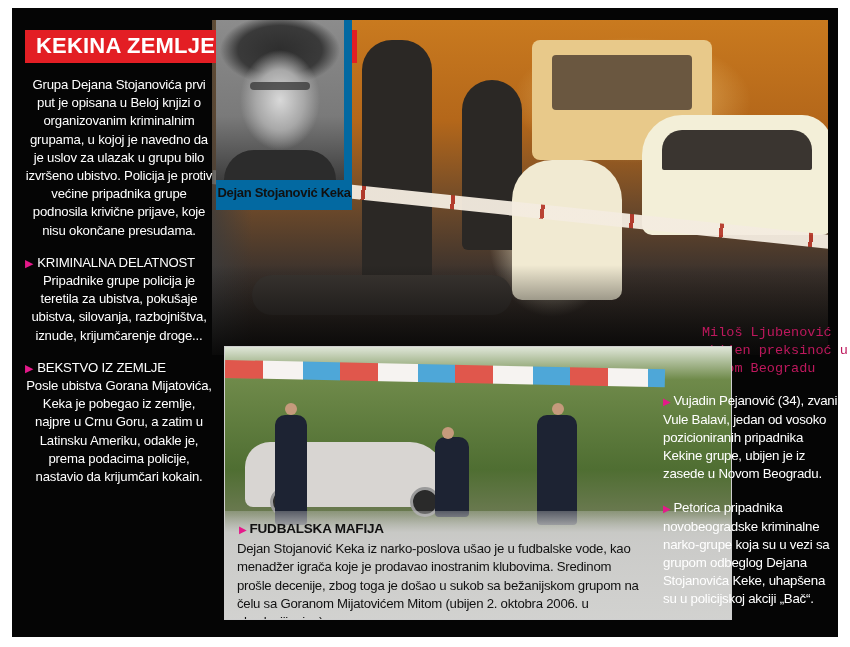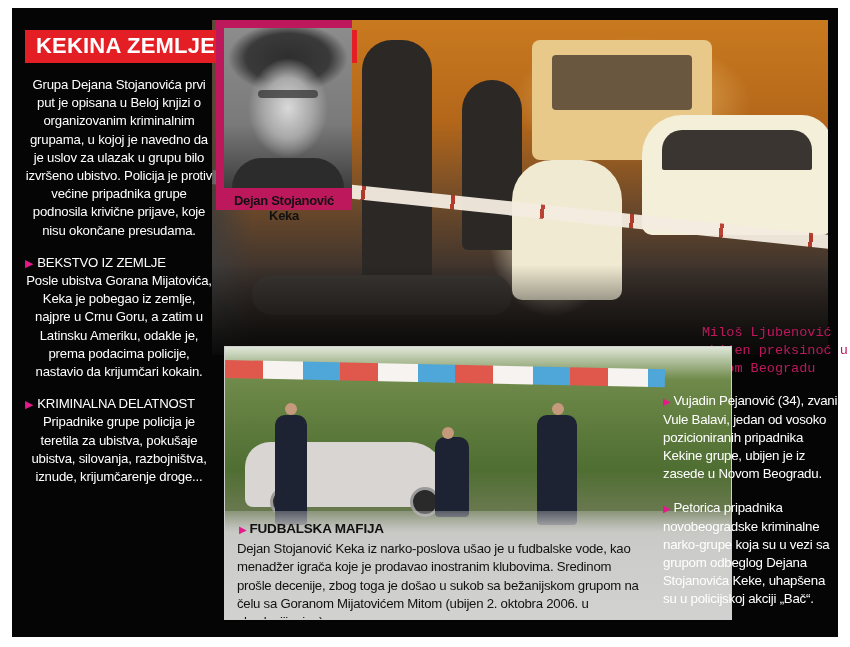--- a/index.html
+++ b/index.html
@@ -74,22 +74,22 @@
     .photo-top .body-ground {
       position: absolute; left: 40px; top: 255px; width: 260px; height: 40px; background: #3b3632; border-radius: 20px;
     }
     .caption-top {
       position: absolute; left: 702px; top: 324px; color: #be185d; font-size: 13.5px; line-height: 18px;
       font-family: Liberation Mono, monospace;
     }
 
     
     .portrait {
-      position: absolute; left: 216px; top: 20px; width: 136px; height: 190px; background: #be185d;
-      box-sizing: border-box; padding: 8px;
+      position: absolute; left: 216px; top: 20px; width: 136px; height: 190px; background: #0369a1;
+      box-sizing: border-box; padding: 0;
     }
     .portrait-img {
       width: 128px; height: 160px; position: relative; overflow: hidden;
       background:
         radial-gradient(ellipse 40px 50px at 64px 80px, #d9d9d9 0%, #a8a8a8 60%, rgba(120,120,120,0) 100%),
         radial-gradient(ellipse 60px 35px at 64px 30px, #2e2e2e 0%, #3a3a3a 70%, rgba(80,80,80,0) 100%),
         linear-gradient(180deg, #8c8c8c 0%, #7a7a7a 60%, #3e3e3e 100%);
     }
     .portrait-img .brows { position: absolute; left: 34px; top: 62px; width: 60px; height: 8px; background: #3b3b3b; border-radius: 4px; opacity: 0.8; }
     .portrait-img .shoulders { position: absolute; left: 8px; top: 130px; width: 112px; height: 40px; background: #2c2c2c; border-radius: 30px 30px 0 0; }
@@ -173,30 +173,30 @@
   </div>
   <div class="portrait-caption">Dejan Stojanović Keka</div>
 </div>
 
 <div class="left-col">
   <p>Grupa Dejana Stojanovića prvi put je opisana u Beloj knjizi o organizovanim kriminalnim grupama, u kojoj je navedno da je uslov za ulazak u grupu bilo izvršeno ubistvo. Policija je protiv većine pripadnika grupe podnosila krivične prijave, koje nisu okončane presudama.</p>
 
 
   <div class="section">
     <span class="sec-head">
+      <span class="bullet">▶</span><span>KRIMINALNA DELATNOST</span>
+    </span>
+    <p>Pripadnike grupe policija je teretila za ubistva, pokušaje ubistva, silovanja, razbojništva, iznude, krijumčarenje droge...</p>
+  </div>
+
+  <div class="section">
+    <span class="sec-head">
       <span class="bullet">▶</span><span>BEKSTVO IZ ZEMLJE</span>
     </span>
     <p>Posle ubistva Gorana Mijatovića, Keka je pobegao iz zemlje, najpre u Crnu Goru, a zatim u Latinsku Ameriku, odakle je, prema podacima policije, nastavio da krijumčari kokain.</p>
-  </div>
-
-  <div class="section">
-    <span class="sec-head">
-      <span class="bullet">▶</span><span>KRIMINALNA DELATNOST</span>
-    </span>
-    <p>Pripadnike grupe policija je teretila za ubistva, pokušaje ubistva, silovanja, razbojništva, iznude, krijumčarenje droge...</p>
   </div>
 </div>
 
 <div class="photo-bottom">
   <div class="tape2"></div>
   <div class="car2"></div>
   <div class="wheel" style="left:45px;top:140px;"></div>
   <div class="wheel" style="left:185px;top:140px;"></div>
   <div class="cop" style="left:50px;top:68px;width:32px;height:110px;"></div>
   <div class="cop-head" style="left:60px;top:56px;"></div>

